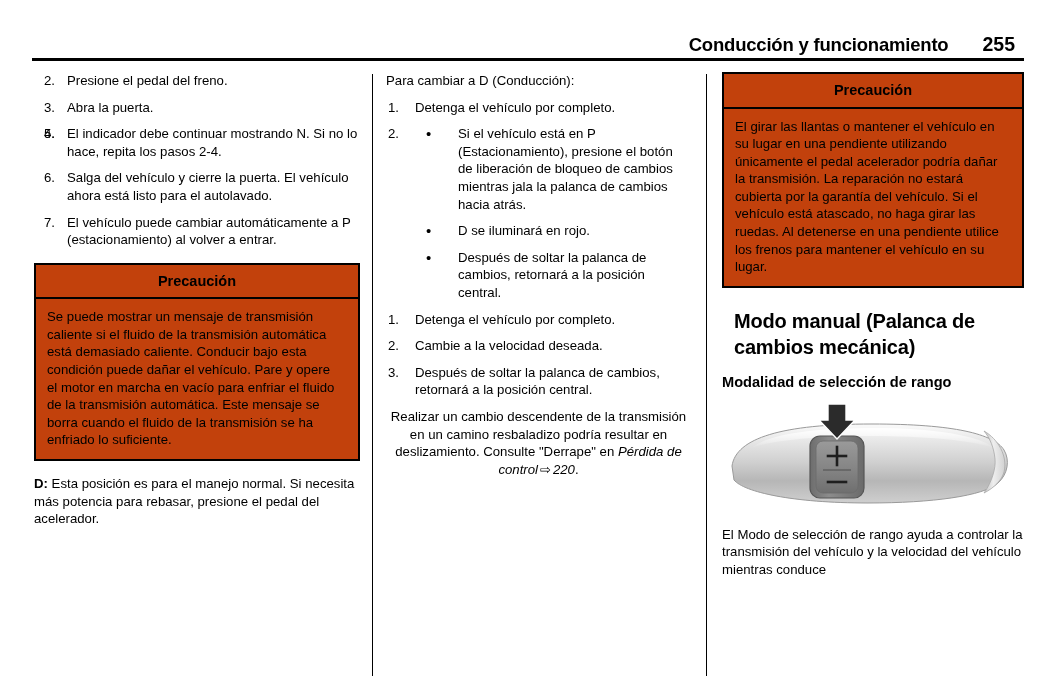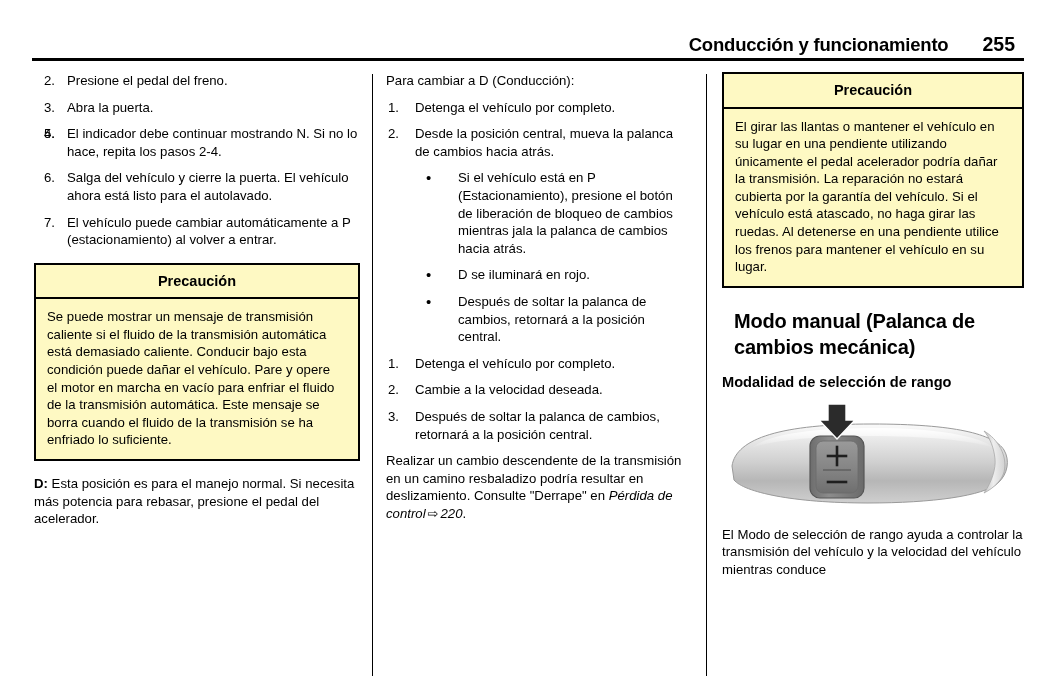--- a/index.html
+++ b/index.html
@@ -107,28 +107,29 @@
   .bullet-item .dot {
     position: absolute;
     left: 40px;
     top: 0px;
     font-size: 15px;
     line-height: 17.6px;
   }
 
   p.para {
     margin: 0 0 9px 0;
+    text-align: center;
   }
   p.para-lead  { margin: 0 0 9px 0; }
 
   
   .caution-box {
     border: 2px solid #000000;
     box-sizing: border-box;
-    background: #fef9c3;
+    background: #c2410c;
   }
   .caution-title {
     text-align: center;
     font-weight: bold;
     font-size: 14.5px;
     padding: 9px 4px 9px 4px;
     border-bottom: 2px solid #000000;
     line-height: 1;
   }
   .caution-body {
@@ -242,21 +243,20 @@
 
     <p class="para-lead">Para cambiar a D (Conducción):</p>
 
     <ol class="num-list">
       <li class="num-item">
         <span class="marker">1.</span>
         <span>Detenga el vehículo por completo.</span>
       </li>
       <li class="num-item">
         <span class="marker">2.</span>
-        <span>Desde la posición central, mueva la palanca de cambios hacia atrás.</span>
       </li>
     </ol>
 
     <ul class="bullet-list">
       <li class="bullet-item">
         <span class="dot">•</span>
         <span>Si el vehículo está en P (Estacionamiento), presione el botón de liberación de bloqueo de cambios mientras jala la palanca de cambios hacia atrás.</span>
       </li>
       <li class="bullet-item">
         <span class="dot">•</span>

